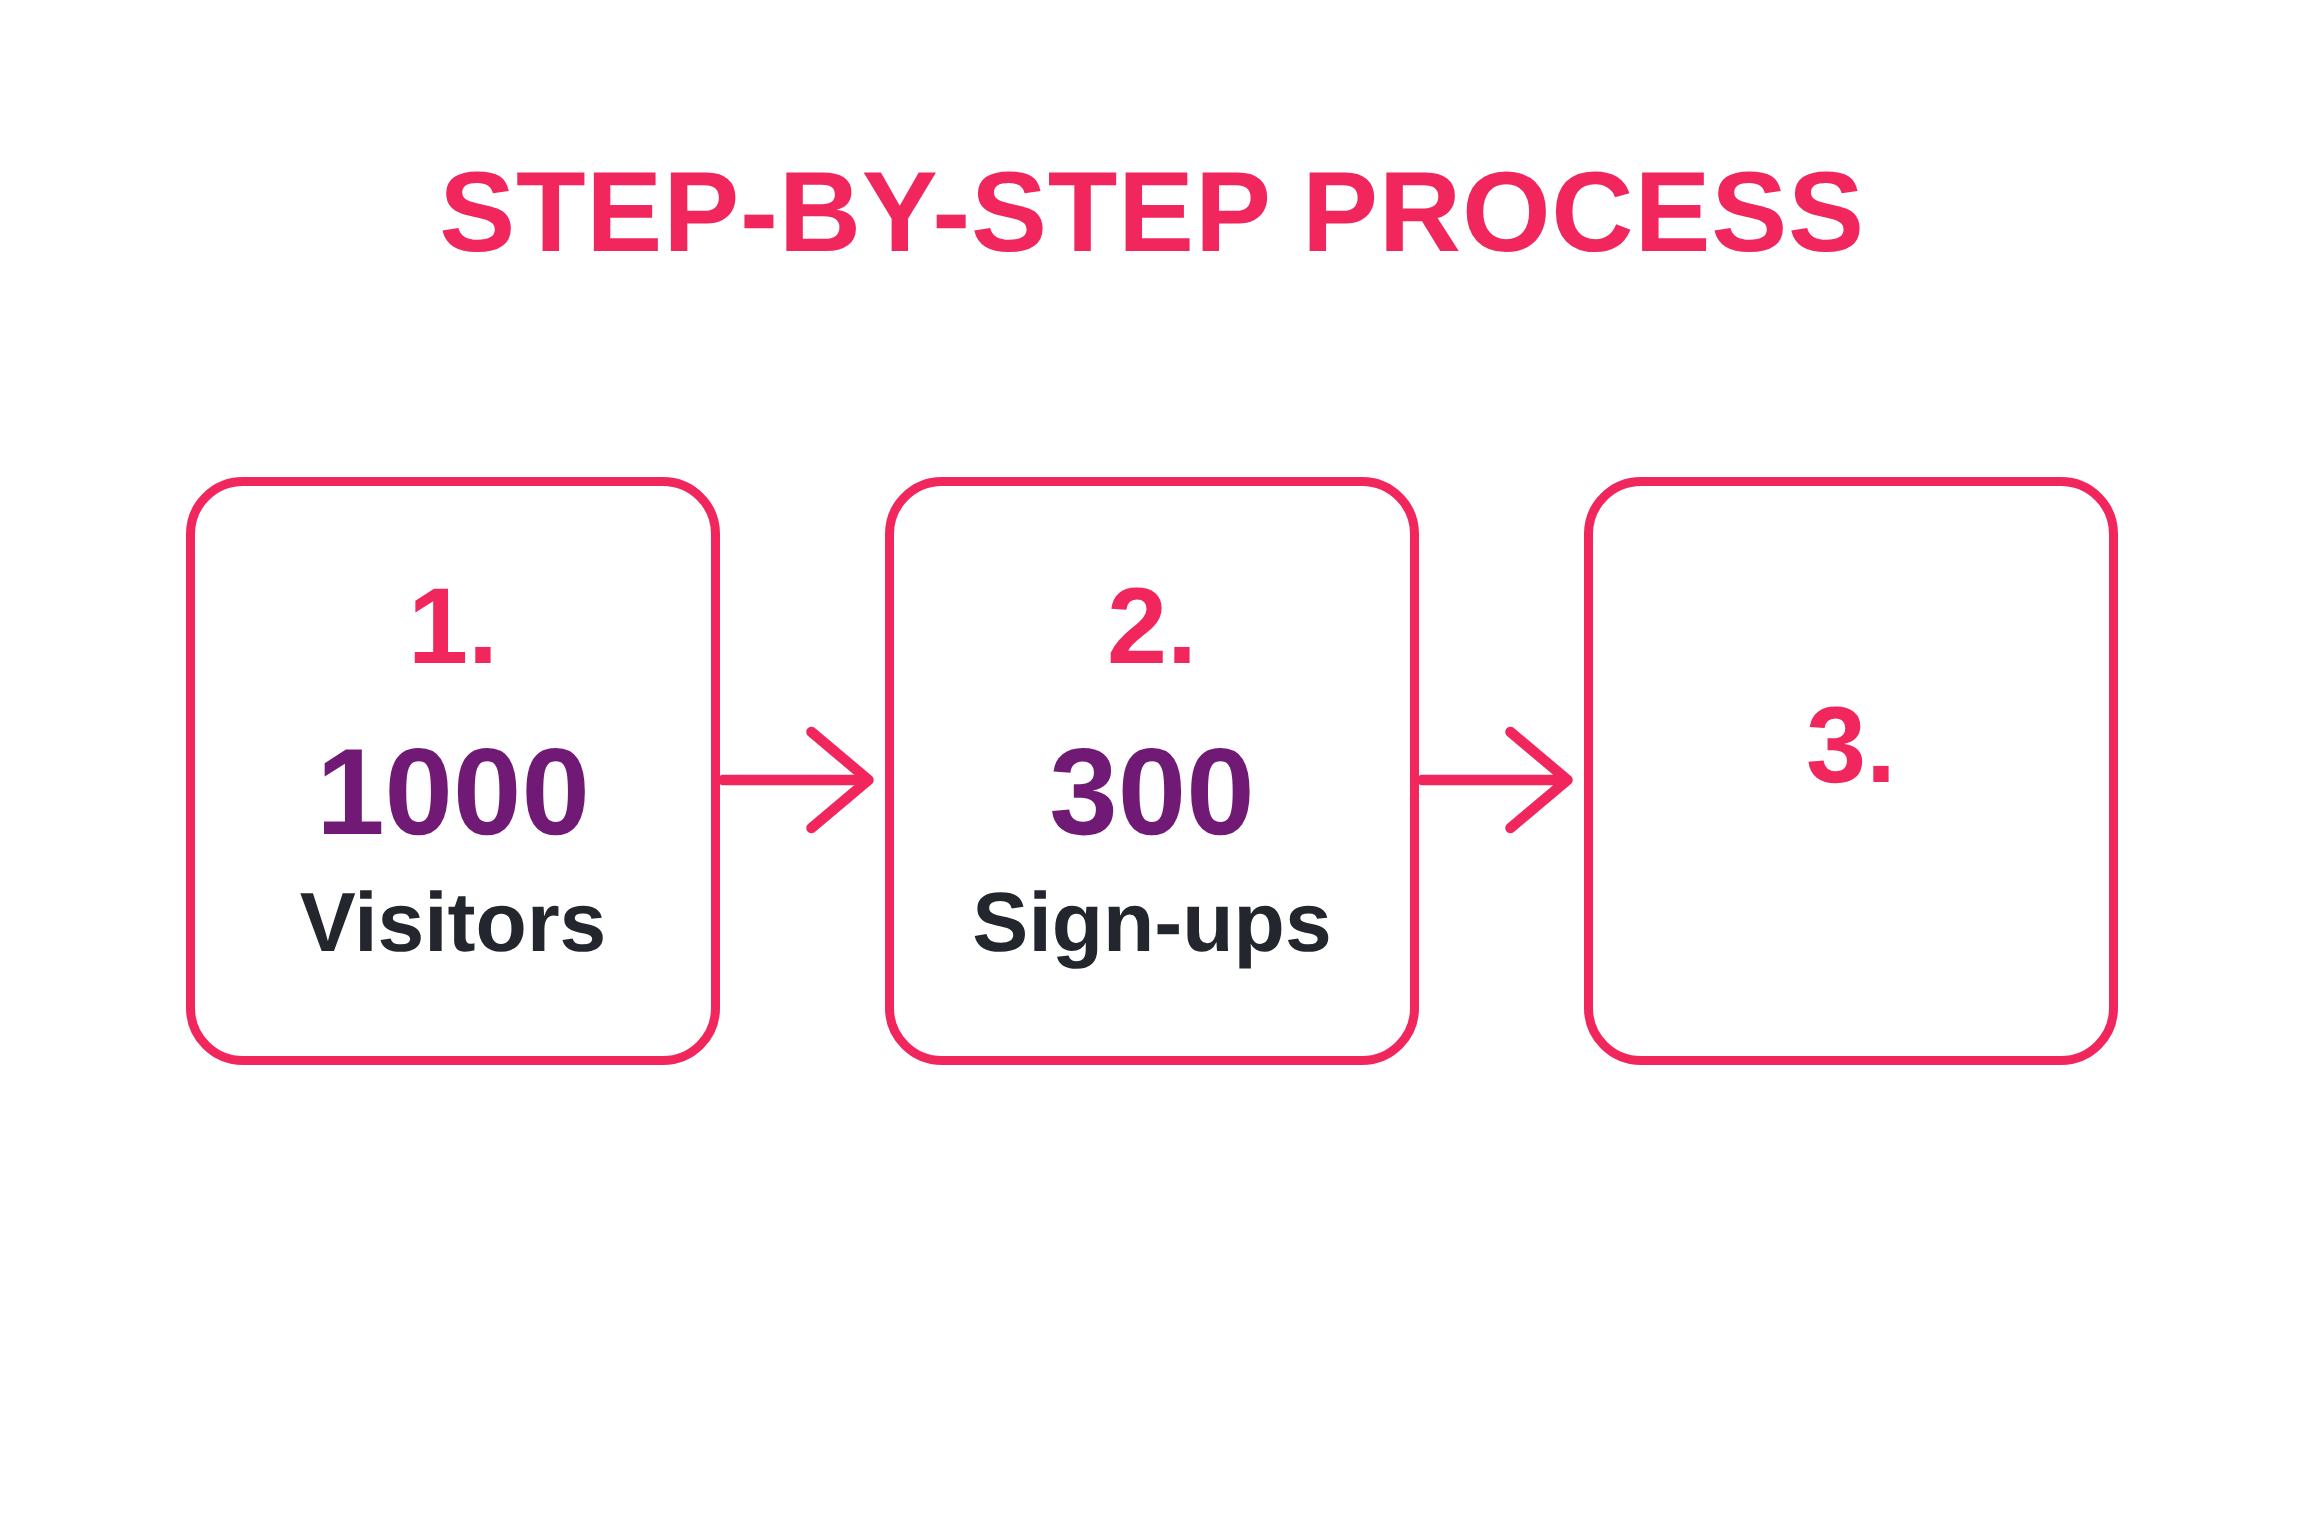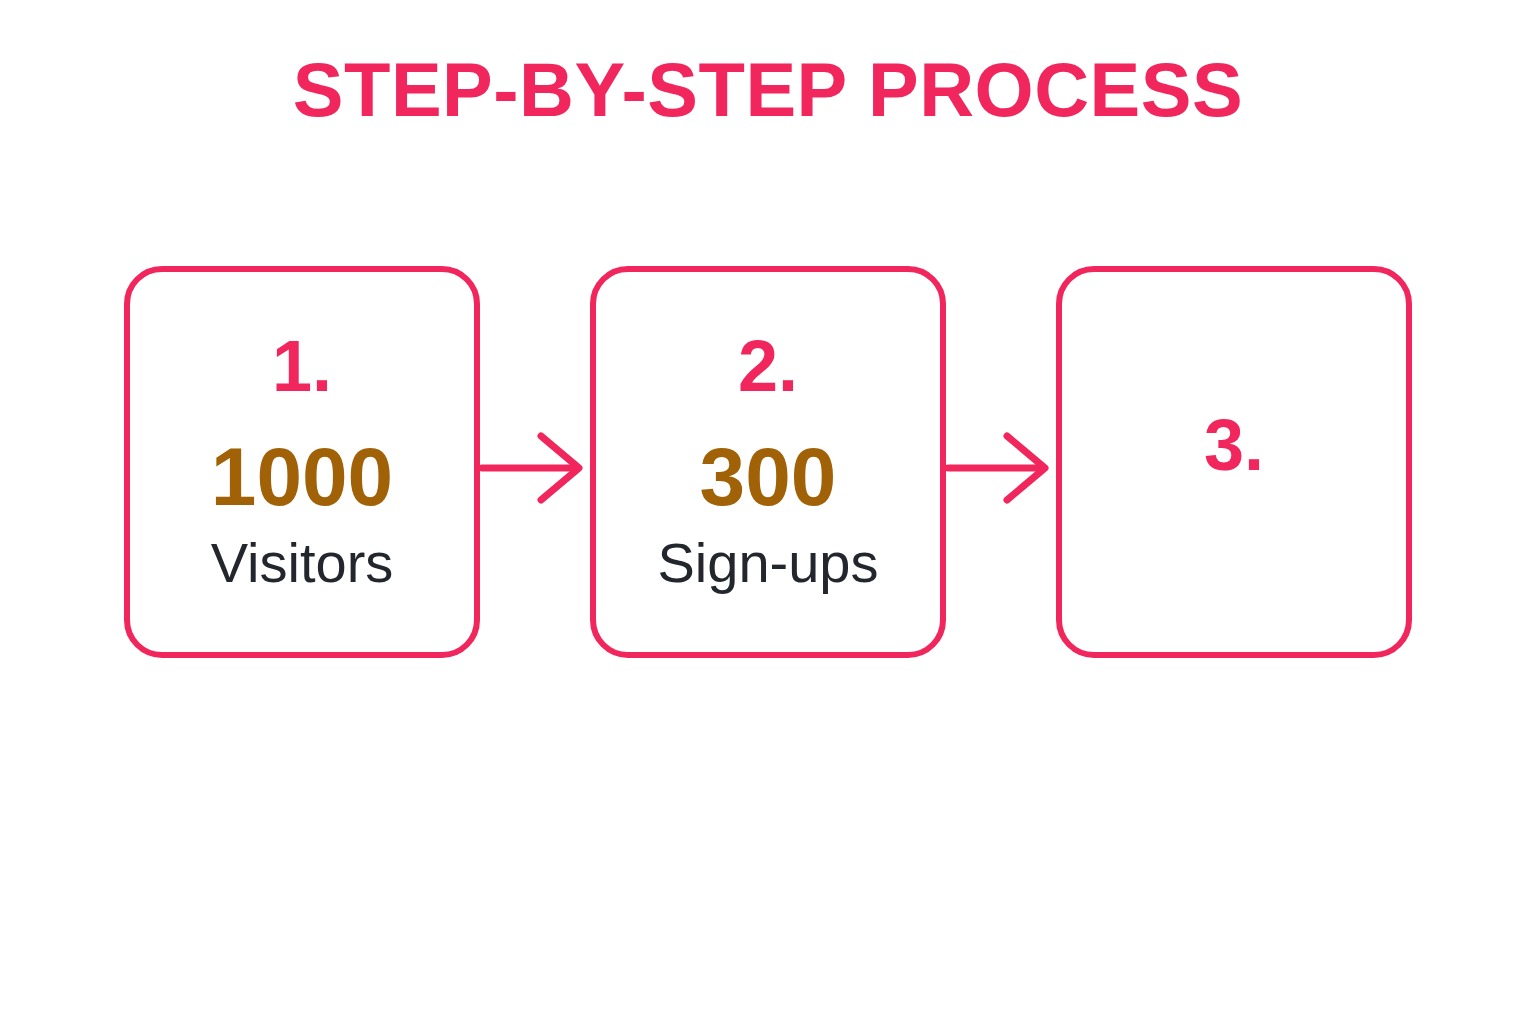--- a/index.html
+++ b/index.html
@@ -13,21 +13,21 @@
     font-family: "Liberation Sans", sans-serif;
     overflow: hidden;
   }
   .canvas {
     width: 1536px;
     height: 1024px;
     position: relative;
   }
   .page-title {
     margin: 0;
-    padding-top: 52px;
+    padding-top: 104px;
     text-align: center;
     font-size: 76px;
     line-height: 1.0;
     font-weight: 800;
     letter-spacing: 0.5px;
     color: #F1265C;
   }
   .steps-row {
     margin-top: 138px;
     display: flex;
@@ -51,27 +51,27 @@
     font-size: 72px;
     line-height: 1.0;
     font-weight: 700;
     color: #F1265C;
     margin-bottom: 34px;
   }
   .step-value {
     font-size: 82px;
     line-height: 1.0;
     font-weight: 700;
-    color: #a16207;
+    color: #701a75;
     margin-bottom: 14px;
   }
   .step-label {
     font-size: 56px;
     line-height: 1.1;
-    font-weight: 400;
+    font-weight: 700;
     color: #23272D;
   }
   .arrow {
     width: 110px;
     height: 80px;
     flex: 0 0 auto;
     margin-top: 12px;
   }
 </style>
 </head>

